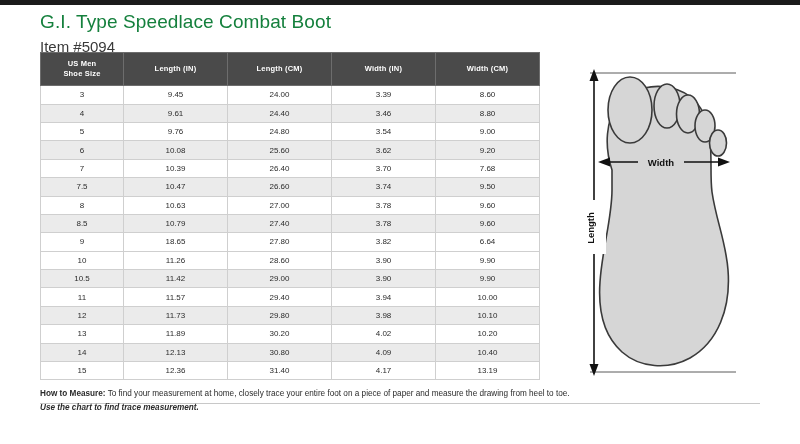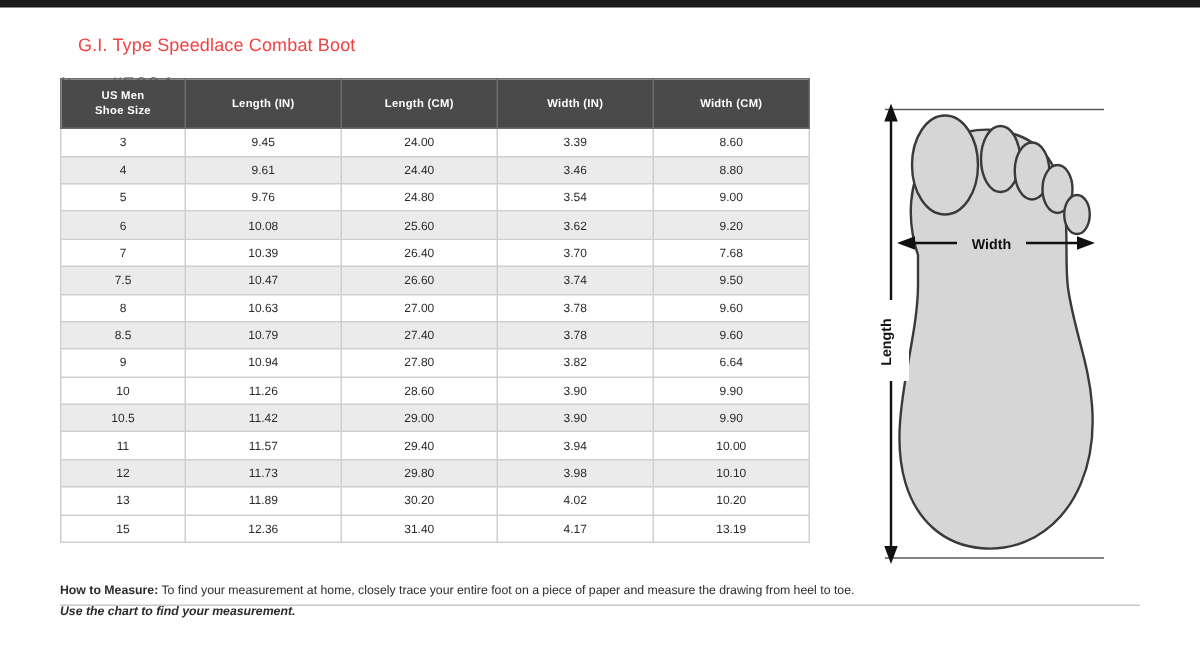--- a/index.html
+++ b/index.html
@@ -26,24 +26,24 @@
     width: 800px;
     height: 5px;
     background: #1b1b1b;
   }
   .header {
     position: absolute;
     top: 11px;
     left: 40px;
   }
   .title {
-    font-size: 12px;
+    font-size: 19px;
     font-weight: normal;
-    color: #ef4444;
-    margin: 12px;
+    color: #15803d;
+    margin: 0;
     letter-spacing: 0.1px;
   }
   .item-no {
     font-size: 15px;
     color: #3a3a3a;
     margin-top: 5px;
   }
   
   .table-wrap {
     position: absolute;
@@ -199,21 +199,21 @@
           </tr>
           <tr class="even">
             <td>8.5</td>
             <td>10.79</td>
             <td>27.40</td>
             <td>3.78</td>
             <td>9.60</td>
           </tr>
           <tr class="odd">
             <td>9</td>
-            <td>10.94</td>
+            <td>18.65</td>
             <td>27.80</td>
             <td>3.82</td>
             <td>6.64</td>
           </tr>
           <tr class="odd">
             <td>10</td>
             <td>11.26</td>
             <td>28.60</td>
             <td>3.90</td>
             <td>9.90</td>
@@ -238,20 +238,27 @@
             <td>29.80</td>
             <td>3.98</td>
             <td>10.10</td>
           </tr>
           <tr class="odd">
             <td>13</td>
             <td>11.89</td>
             <td>30.20</td>
             <td>4.02</td>
             <td>10.20</td>
+          </tr>
+          <tr class="even">
+            <td>14</td>
+            <td>12.13</td>
+            <td>30.80</td>
+            <td>4.09</td>
+            <td>10.40</td>
           </tr>
           <tr class="odd">
             <td>15</td>
             <td>12.36</td>
             <td>31.40</td>
             <td>4.17</td>
             <td>13.19</td>
           </tr>
         </tbody>
     </table>
@@ -301,16 +308,16 @@
         <polygon points="170,112 158,107.5 158,116.5" fill="#111111"></polygon>
         <rect x="78" y="101" width="46" height="20" fill="#d6d6d6"></rect>
         <text x="101" y="116" text-anchor="middle" font-family="Liberation Sans, sans-serif" font-size="9.5" font-weight="bold" fill="#111111" id="svg-width-label">Width</text>
       </g>
     </svg>
   </div>
 
   <div class="footer-rule"></div>
   <div class="footer">
     <span class="lead">How to Measure:</span><span> To find your measurement at home, closely trace your entire foot on a piece of paper and measure the drawing from heel to toe.</span>
-    <span class="note">Use the chart to find your measurement.</span>
+    <span class="note">Use the chart to find trace measurement.</span>
   </div>
 
 </div>
 
 </body></html>

